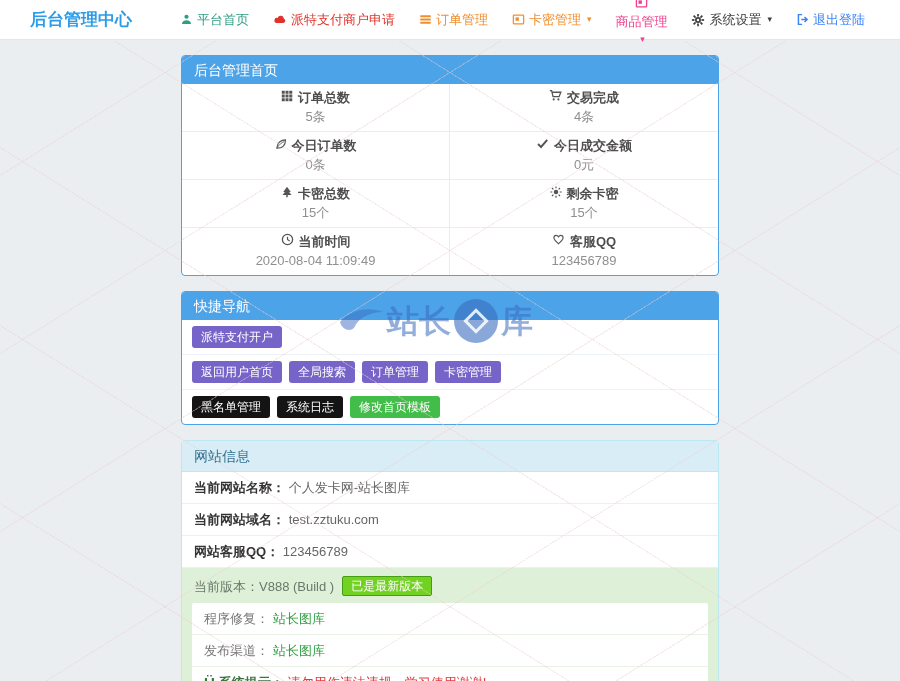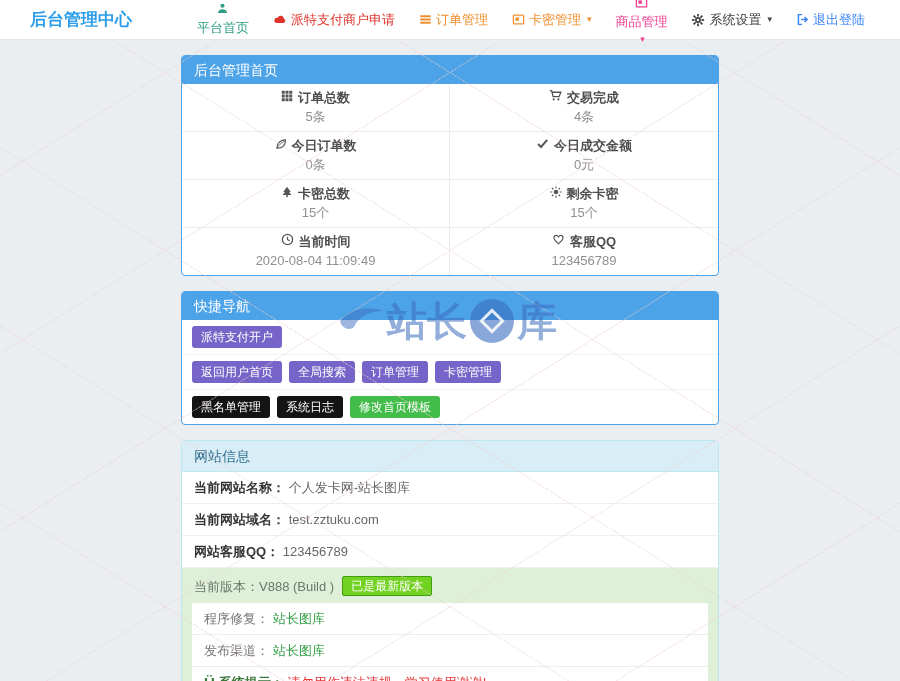--- a/index.html
+++ b/index.html
@@ -15,21 +15,21 @@
   .navbar {
     height:40px; background:#fff; border-bottom:1px solid #e4e6e8;
     display:flex; align-items:center; justify-content:space-between;
     padding:0 35px 0 30px;
   }
   .brand { color:#2b9de8; font-weight:bold; font-size:17px; cursor:pointer; }
   .nav { display:flex; align-items:center; gap:24px; }
   .nav-item { display:flex; align-items:center; gap:4px; font-size:13px; cursor:pointer; text-decoration:none; }
   .nav-item svg { display:block; }
   .caret { font-size:9px; margin-left:2px; line-height:1; }
-  .nav-teal   { color:#2f9c83;flex-direction:column; }
+  .nav-teal   { color:#2f9c83; }
   .nav-red    { color:#e0342b; }
   .nav-orange { color:#ef8e2e; }
   .nav-orange2{ color:#f09030; }
   .nav-pink   { color:#ef3f8f;flex-direction:column; }
   .nav-blue   { color:#404040; }
   .nav-green  { color:#3b82f6; }
 
   
   .container { width:538px; margin:15px auto 0; position:relative; z-index:1; }
 
@@ -84,21 +84,21 @@
   .note-row:last-child { border-bottom:none; }
   .note-green { color:#2f9e44; }
   .tip-label { color:#3c763d; font-weight:bold; }
   .tip-red { color:#e4393c; }
   .magnet { color:#2e7d32; font-weight:bold; font-size:15px; line-height:15px; }
 
   
   .watermark {
     position:absolute; left:338px; top:299px; z-index:3; pointer-events:none;
     display:flex; align-items:center; gap:3px;
-    color:rgba(58,108,190,.55); font-weight:bold; font-size:40px; line-height:1;
+    color:rgba(58,108,190,.55); font-weight:bold; font-size:32px; line-height:1;
   }
   .wm-swoosh { opacity:.9; }
   .wm-circle {
     width:44px; height:44px; border-radius:50%;
     background:rgba(58,108,190,.6);
     display:flex; align-items:center; justify-content:center;
   }
   .wm-diamond {
     width:18px; height:18px; border:3px solid rgba(255,255,255,.85); transform:rotate(45deg);
   }

